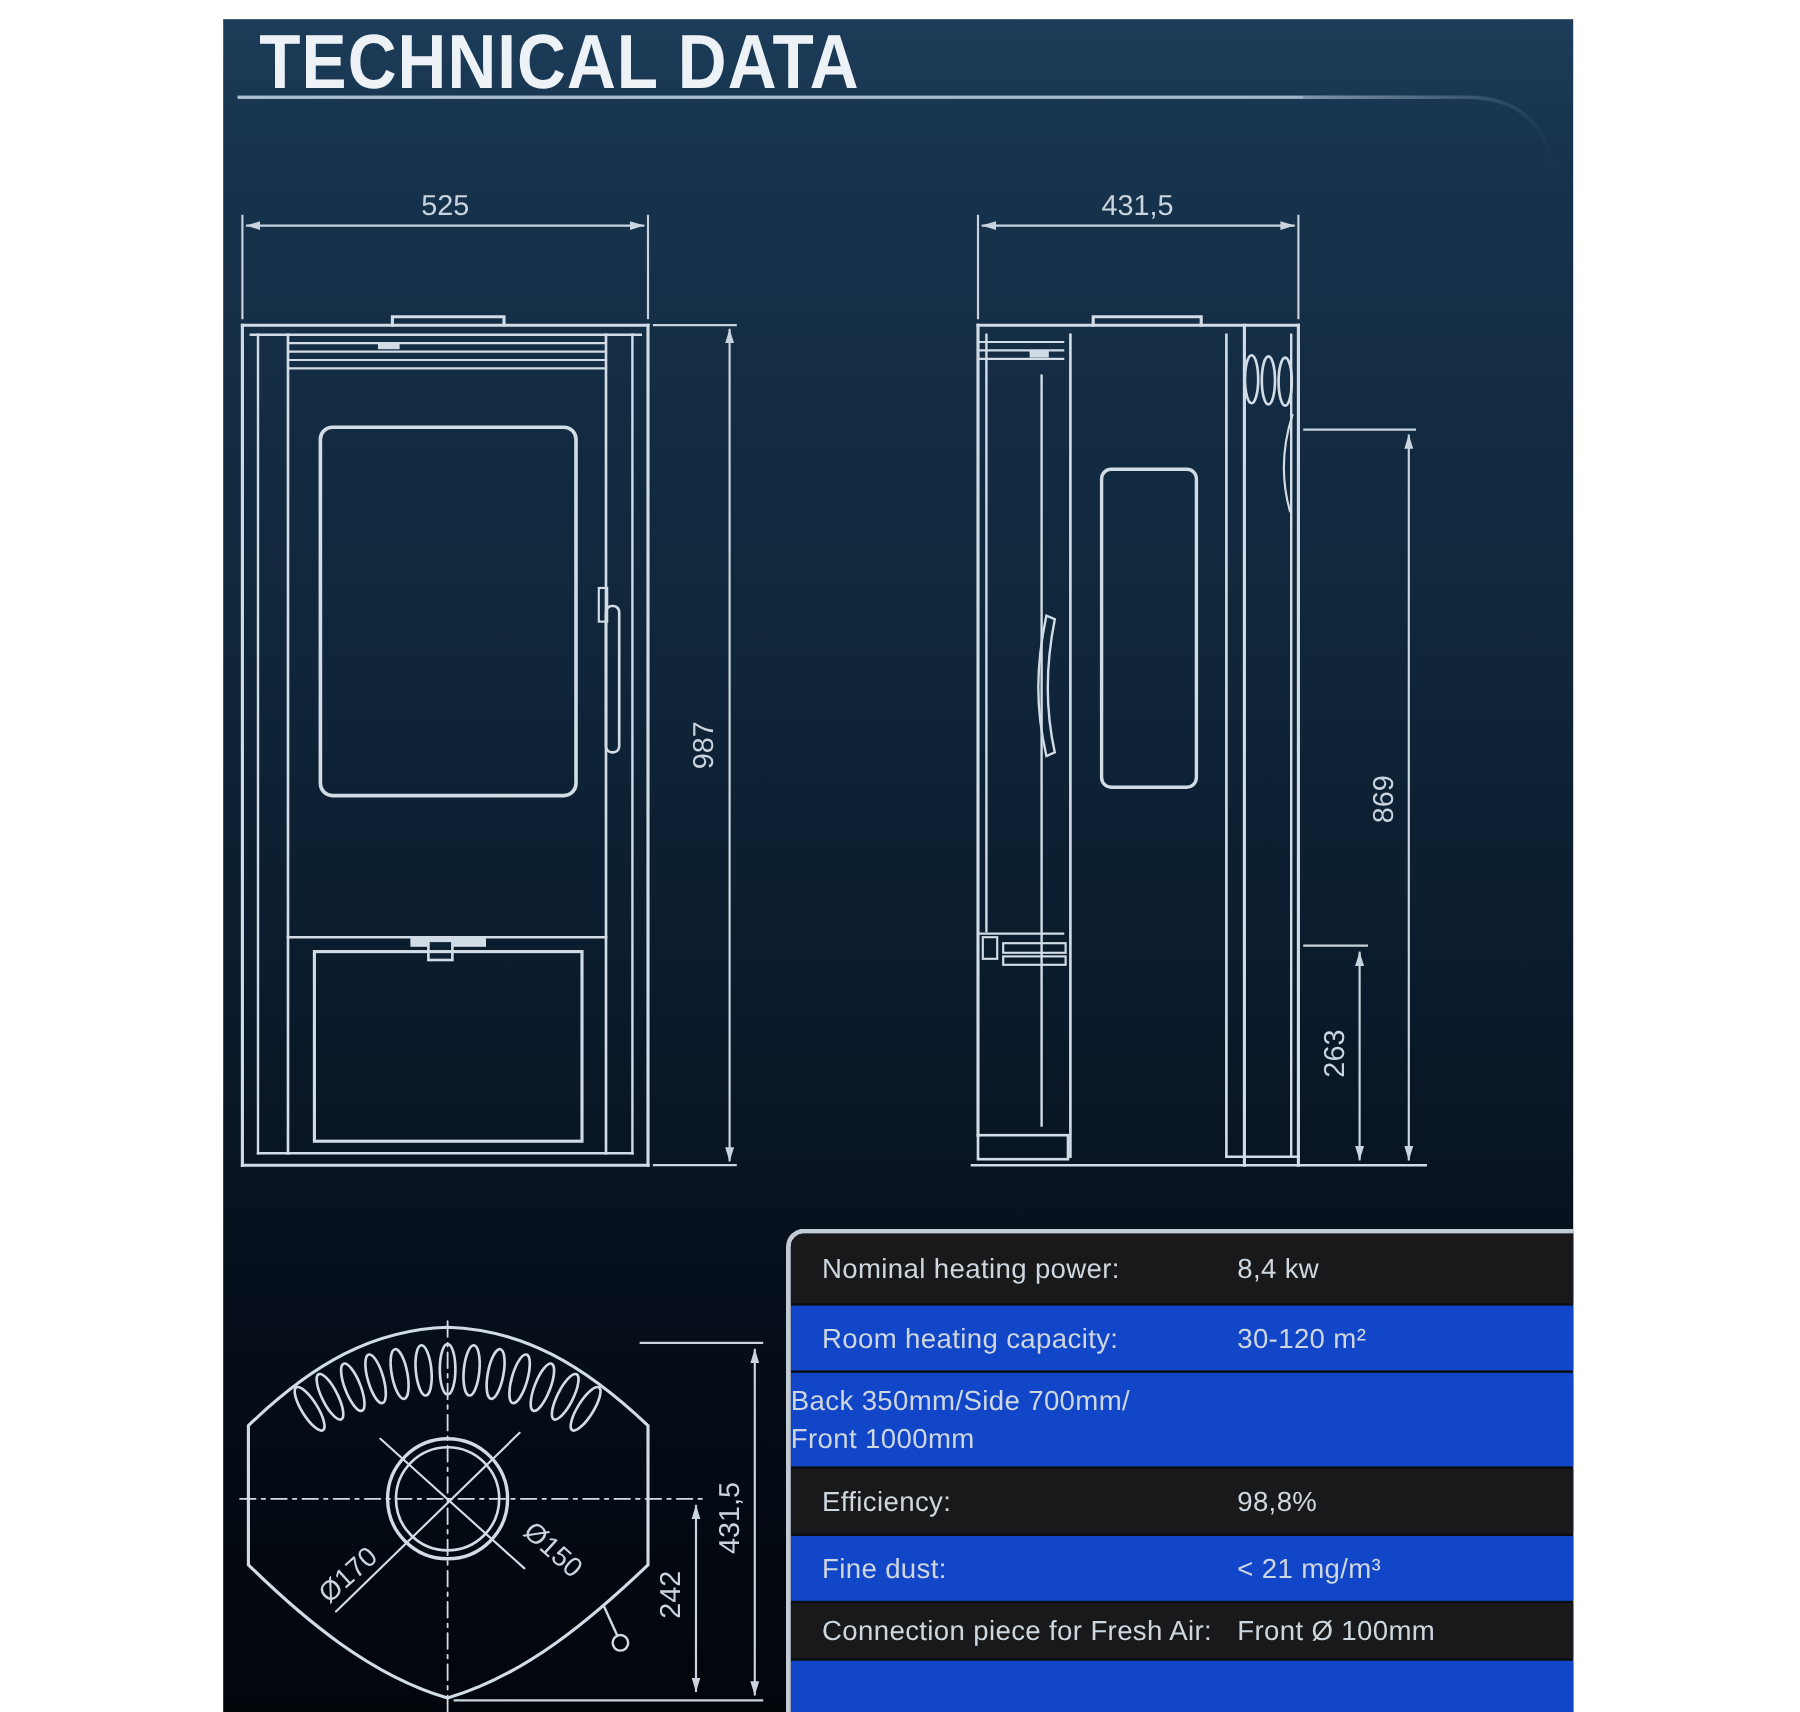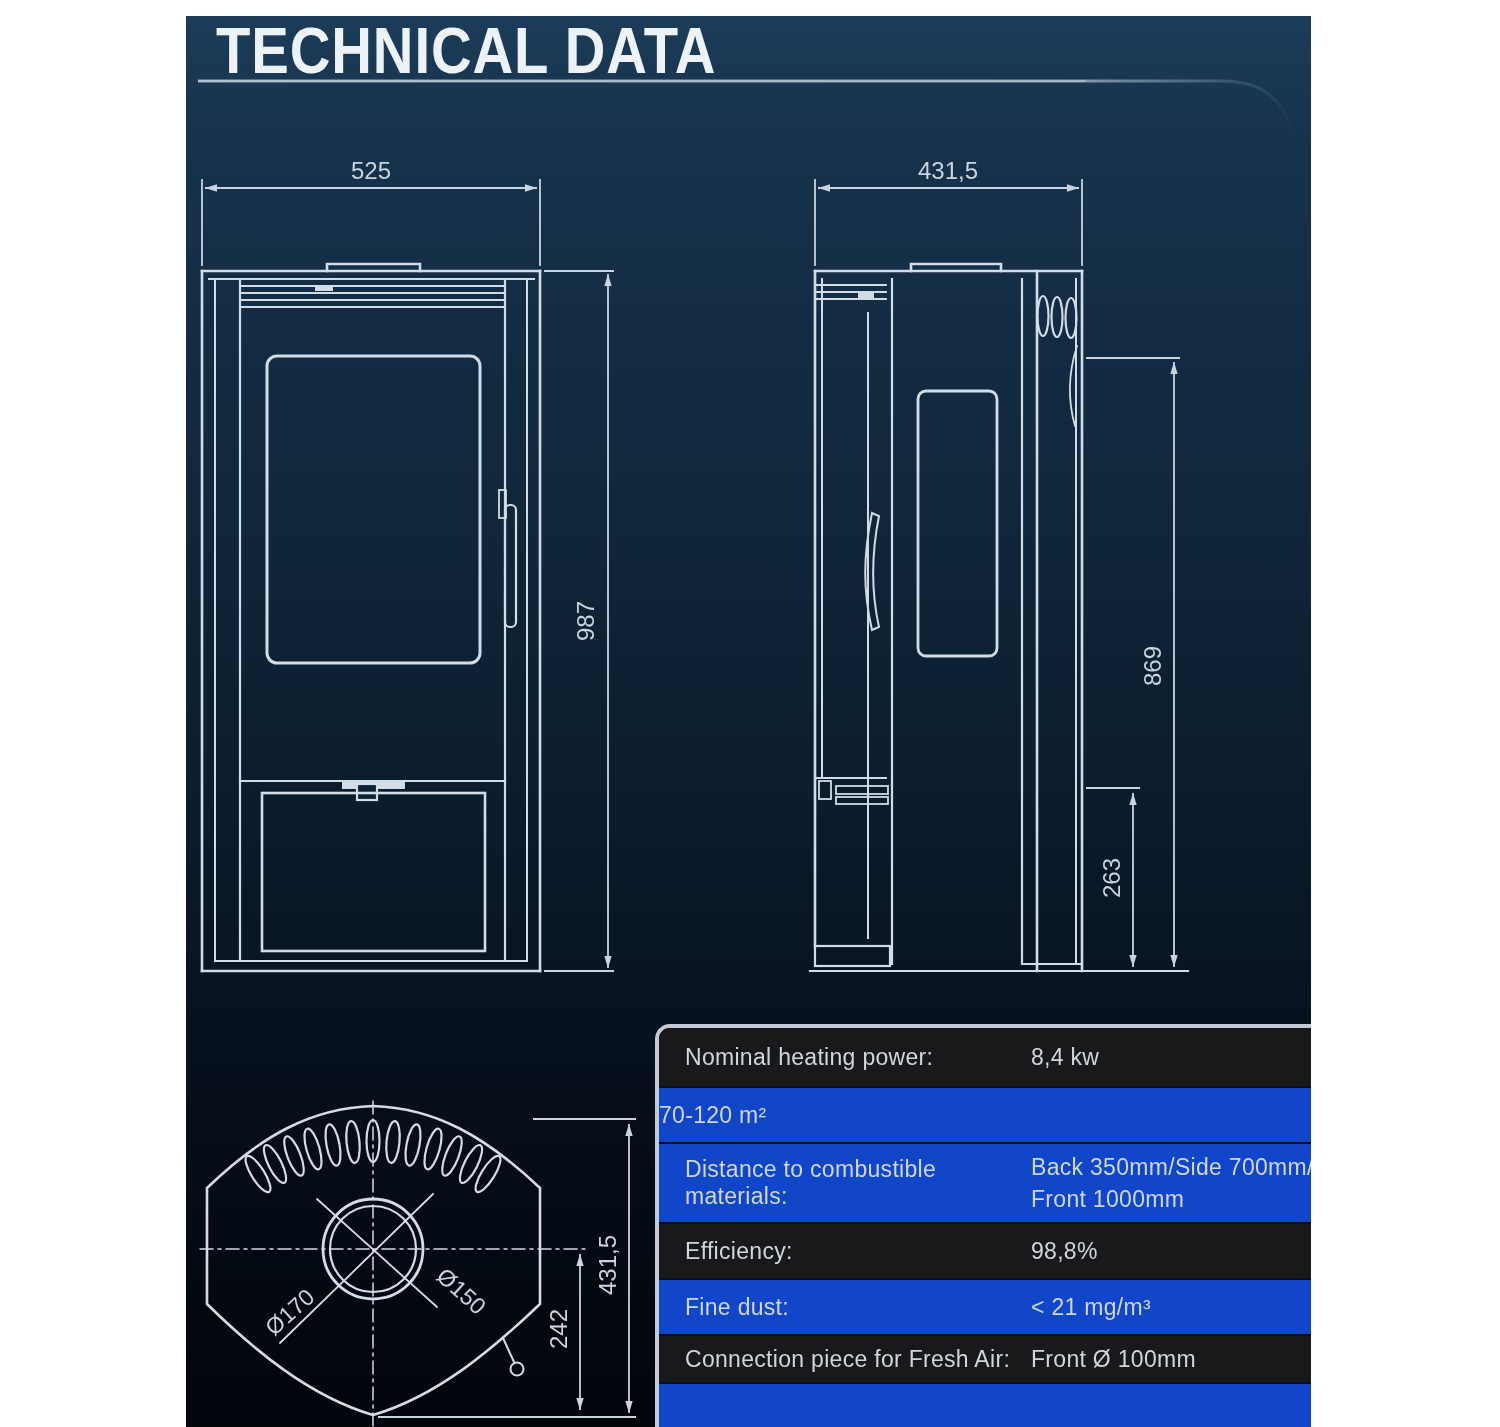--- a/index.html
+++ b/index.html
@@ -232,24 +232,24 @@
     <text x="381" y="1313" font-size="24" fill="#c9d4df" text-anchor="middle" transform="rotate(-90 381 1313)">242</text>
     <text x="430" y="1249" font-size="24" fill="#c9d4df" text-anchor="middle" transform="rotate(-90 430 1249)">431,5</text>
   </svg>
 
   <div class="spec-table">
     <div class="spec-row dark" style="height:58px">
       <div class="spec-label">Nominal heating power:</div>
       <div class="spec-value">8,4 kw</div>
     </div>
     <div class="spec-row blue" style="height:54px">
-      <div class="spec-value">70-120 m²</div>
+      <div class="spec-label">Room heating capacity:</div>
+      <div class="spec-value">30-120 m²</div>
     </div>
     <div class="spec-row blue" style="height:78px">
-      <div class="spec-label">Distance to combustible materials:</div>
       <div class="spec-value">Back 350mm/Side 700mm/
 Front 1000mm</div>
     </div>
     <div class="spec-row dark" style="height:54px">
       <div class="spec-label">Efficiency:</div>
       <div class="spec-value">98,8%</div>
     </div>
     <div class="spec-row blue" style="height:54px">
       <div class="spec-label">Fine dust:</div>
       <div class="spec-value">&lt; 21 mg/m³</div>

